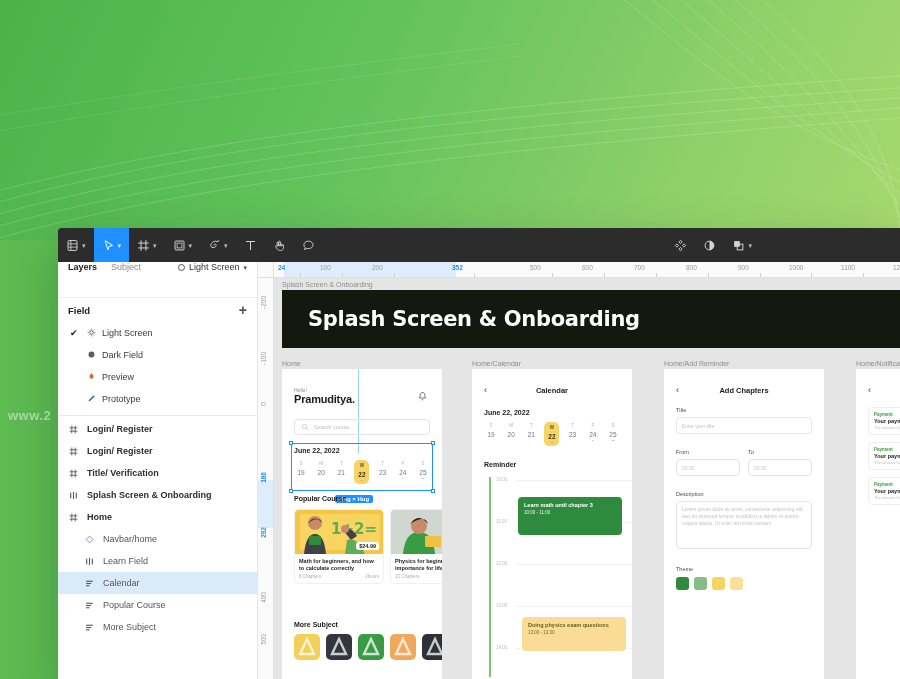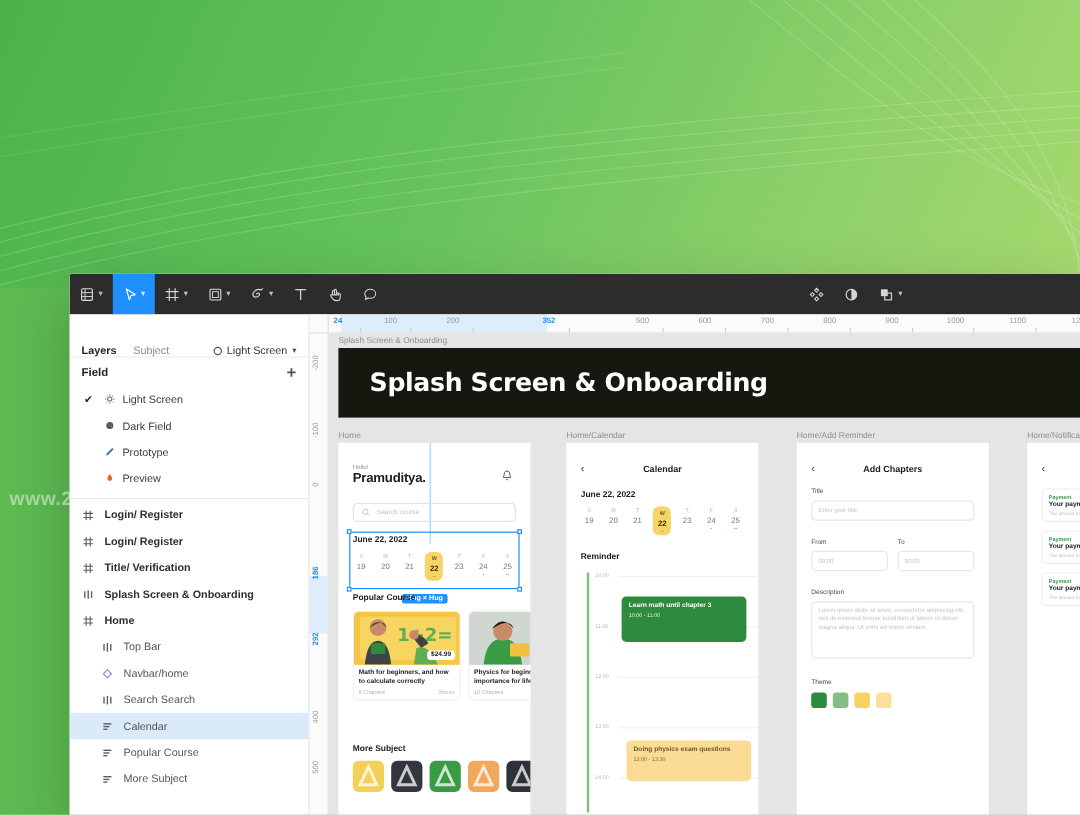--- a/index.html
+++ b/index.html
@@ -20,21 +20,21 @@
   #hero-title {
     position: absolute; left: 60px; top: 84px;
     color: #ffffff; font-size: 40px; line-height: 60px; font-weight: bold;
     letter-spacing: -0.5px;
     font-family: "DejaVu Sans", sans-serif;
     text-shadow: 0 1px 2px rgba(0,0,0,0.06);
   }
   #hero-title .l2 { display: block; }
   #watermark {
     position: absolute; left: 8px; top: 408px; z-index: 60;
-    color: rgba(255,255,255,0.45); font-size: 16px; font-weight: bold;
+    color: rgba(255,255,255,0.45); font-size: 13px; font-weight: bold;
     letter-spacing: 0.5px; pointer-events: none;
   }
 
   
   #app-window {
     position: absolute; left: 58px; top: 228px; width: 842px; height: 451px;
     background: #ffffff; overflow: hidden;
     box-shadow: 0 18px 50px rgba(0,0,0,0.22);
     border-top-left-radius: 3px;
   }
@@ -53,21 +53,21 @@
   .tb-btn svg { display: block; }
   .caret { font-size: 7px; opacity: 0.85; line-height: 1; }
   .tb-right { margin-left: auto; display: flex; align-items: center; padding-right: 140px; }
 
   
   #left-panel {
     position: absolute; left: 0; top: 34px; width: 200px; height: 417px;
     background: #ffffff; border-right: 1px solid #e6e6e6;
   }
   #panel-tabs {
-    height: 36px; display: flex; align-items: flex-end; padding: 0 10px;
+    height: 36px; display: flex; align-items: flex-start; padding: 0 10px;
     font-size: 9px; border-bottom: 1px solid #eeeeee;
   }
   #panel-tabs .tab { margin-right: 14px; color: #8c8c8c; cursor: pointer; }
   #panel-tabs .tab.sel { color: #222; font-weight: bold; }
   #panel-tabs .page-sel {
     margin-left: auto; display: flex; align-items: center; gap: 4px;
     color: #333; cursor: pointer;
   }
   .sun-dot {
     width: 7px; height: 7px; border-radius: 50%;
@@ -380,31 +380,31 @@
           <span class="pico"><svg width="9" height="9" viewBox="0 0 16 16">
               <circle cx="8" cy="8" r="5.2" fill="#555"></circle>
               <circle cx="6" cy="6" r="1.1" fill="#888"></circle>
               <circle cx="9.6" cy="9" r="1.3" fill="#888"></circle>
             </svg></span>
           <span>Dark Field</span>
         </div>
         <div class="page-row">
           <span class="check"></span>
           <span class="pico"><svg width="9" height="9" viewBox="0 0 16 16">
+              <path d="M8 1.6C6 4 4.4 5.8 4.4 8.6A3.6 3.6 0 0 0 8 12.2a3.6 3.6 0 0 0 3.6-3.6C11.6 6.2 10 4.6 8 1.6Z" fill="#e8662a"></path>
+            </svg></span>
+          <span>Preview</span>
+        </div>
+        <div class="page-row">
+          <span class="check"></span>
+          <span class="pico"><svg width="9" height="9" viewBox="0 0 16 16">
               <path d="M11.6 2.4 13.6 4.4 5.4 12.6 2.6 13.4 3.4 10.6Z" fill="#3b6bb5"></path>
             </svg></span>
           <span>Prototype</span>
         </div>
-        <div class="page-row">
-          <span class="check"></span>
-          <span class="pico"><svg width="9" height="9" viewBox="0 0 16 16">
-              <path d="M8 1.6C6 4 4.4 5.8 4.4 8.6A3.6 3.6 0 0 0 8 12.2a3.6 3.6 0 0 0 3.6-3.6C11.6 6.2 10 4.6 8 1.6Z" fill="#e8662a"></path>
-            </svg></span>
-          <span>Preview</span>
-        </div>
       </div>
     <div id="pages-sep"></div>
     <div id="layers-list">
         <div class="layer-row top">
           <span class="licon">
             <svg width="9" height="9" viewBox="0 0 16 16">
               <path d="M5 1v14M11 1v14M1 5h14M1 11h14" stroke="currentColor" stroke-width="1.6"></path>
             </svg>
           </span>
           <span>Login/ Register</span>
@@ -436,47 +436,37 @@
           <span>Splash Screen &amp; Onboarding</span>
         </div>
         <div class="layer-row top">
           <span class="licon">
             <svg width="9" height="9" viewBox="0 0 16 16">
               <path d="M5 1v14M11 1v14M1 5h14M1 11h14" stroke="currentColor" stroke-width="1.6"></path>
             </svg>
           </span>
           <span>Home</span>
         </div>
+        <div class="layer-row child purple">
+          <span class="licon">
+            <svg width="9" height="9" viewBox="0 0 16 16">
+              <path d="M8 2 14 8 8 14 2 8Z" fill="none" stroke="currentColor" stroke-width="1.5"></path>
+            </svg>
+          </span>
+          <span>Navbar/home</span>
+        </div>
         <div class="layer-row child">
           <span class="licon">
             <svg width="9" height="9" viewBox="0 0 16 16">
               <rect x="2" y="3" width="2" height="10" fill="currentColor"></rect>
               <rect x="7" y="1.6" width="2" height="12.8" fill="currentColor"></rect>
               <rect x="12" y="3" width="2" height="10" fill="currentColor"></rect>
             </svg>
           </span>
-          <span>Top Bar</span>
-        </div>
-        <div class="layer-row child purple">
-          <span class="licon">
-            <svg width="9" height="9" viewBox="0 0 16 16">
-              <path d="M8 2 14 8 8 14 2 8Z" fill="none" stroke="currentColor" stroke-width="1.5"></path>
-            </svg>
-          </span>
-          <span>Navbar/home</span>
-        </div>
-        <div class="layer-row child">
-          <span class="licon">
-            <svg width="9" height="9" viewBox="0 0 16 16">
-              <rect x="2" y="3" width="2" height="10" fill="currentColor"></rect>
-              <rect x="7" y="1.6" width="2" height="12.8" fill="currentColor"></rect>
-              <rect x="12" y="3" width="2" height="10" fill="currentColor"></rect>
-            </svg>
-          </span>
-          <span>Search Search</span>
+          <span>Learn Field</span>
         </div>
         <div class="layer-row child sel">
           <span class="licon">
             <svg width="9" height="9" viewBox="0 0 16 16">
               <rect x="2" y="3" width="12" height="2" fill="currentColor"></rect>
               <rect x="2" y="7" width="9" height="2" fill="currentColor"></rect>
               <rect x="2" y="11" width="6" height="2" fill="currentColor"></rect>
             </svg>
           </span>
           <span>Calendar</span>

